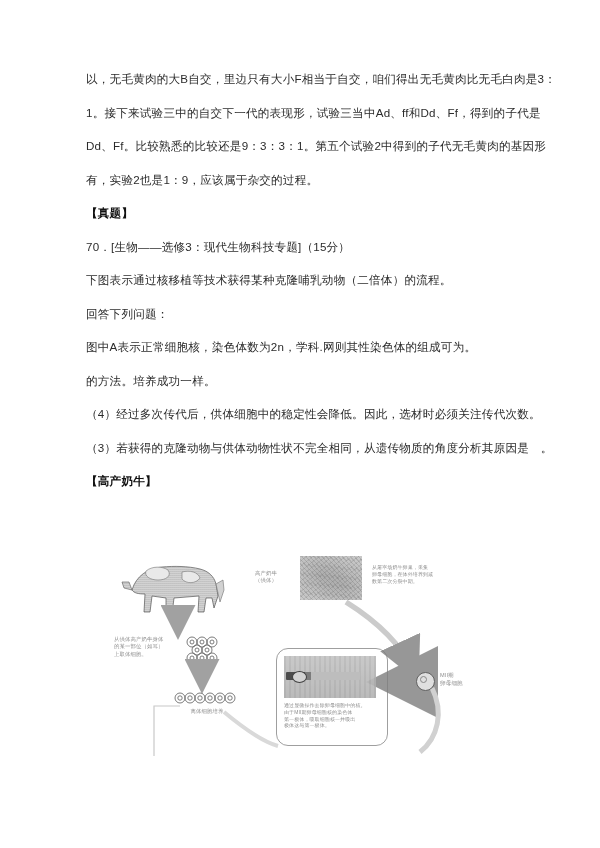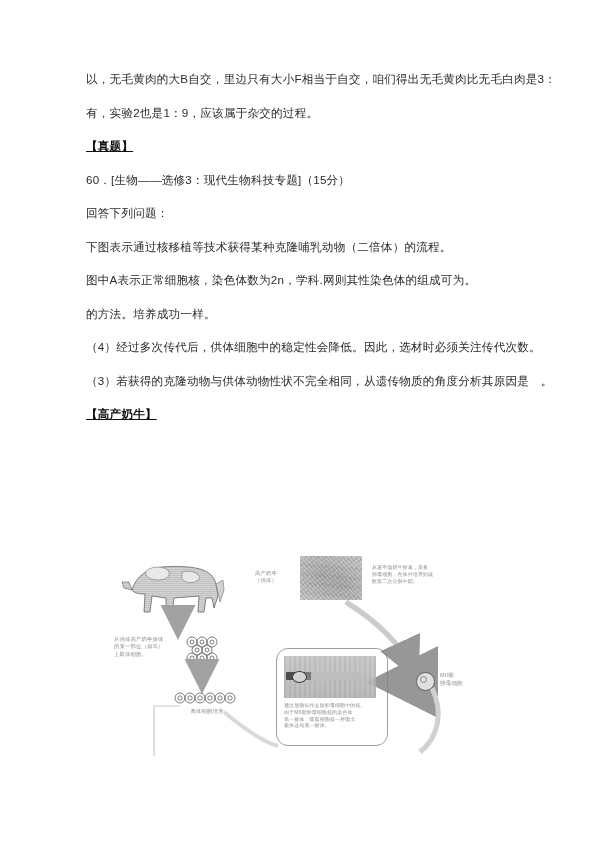--- a/index.html
+++ b/index.html
@@ -27,21 +27,20 @@
   .para {
     font-size: 11.6px;
     line-height: 33.5px;
     color: #2b2b2b;
     letter-spacing: 0.2px;
     white-space: nowrap;
   }
   .para.bold {
     font-weight: bold;
     color: #111111;
-    text-decoration: underline;
   }
 
   
   .figure {
     position: absolute;
     left: 96px;
     top: 546px;
     width: 420px;
     height: 210px;
     filter: grayscale(1) contrast(0.72) brightness(1.1);
@@ -120,25 +119,27 @@
     border-radius: 50%;
   }
 </style>
 </head>
 <body>
 
 <div class="page">
 
   <div class="doc-body">
     <div class="para">以，无毛黄肉的大B自交，里边只有大小F相当于自交，咱们得出无毛黄肉比无毛白肉是3：</div>
+    <div class="para">1。接下来试验三中的自交下一代的表现形，试验三当中Ad、ff和Dd、Ff，得到的子代是</div>
+    <div class="para">Dd、Ff。比较熟悉的比较还是9：3：3：1。第五个试验2中得到的子代无毛黄肉的基因形</div>
     <div class="para">有，实验2也是1：9，应该属于杂交的过程。</div>
     <div class="para bold">【真题】</div>
-    <div class="para">60．[生物——选修3：现代生物科技专题]（15分）</div>
+    <div class="para">70．[生物——选修3：现代生物科技专题]（15分）</div>
+    <div class="para">下图表示通过核移植等技术获得某种克隆哺乳动物（二倍体）的流程。</div>
     <div class="para">回答下列问题：</div>
-    <div class="para">下图表示通过核移植等技术获得某种克隆哺乳动物（二倍体）的流程。</div>
     <div class="para">图中A表示正常细胞核，染色体数为2n，学科.网则其性染色体的组成可为。</div>
     <div class="para">的方法。培养成功一样。</div>
     <div class="para">（4）经过多次传代后，供体细胞中的稳定性会降低。因此，选材时必须关注传代次数。</div>
     <div class="para">（3）若获得的克隆动物与供体动物性状不完全相同，从遗传物质的角度分析其原因是　。</div>
     <div class="para bold">【高产奶牛】</div>
   </div>
 
   <div class="figure">
 
     <svg class="fig-svg" viewBox="0 0 420 210">

